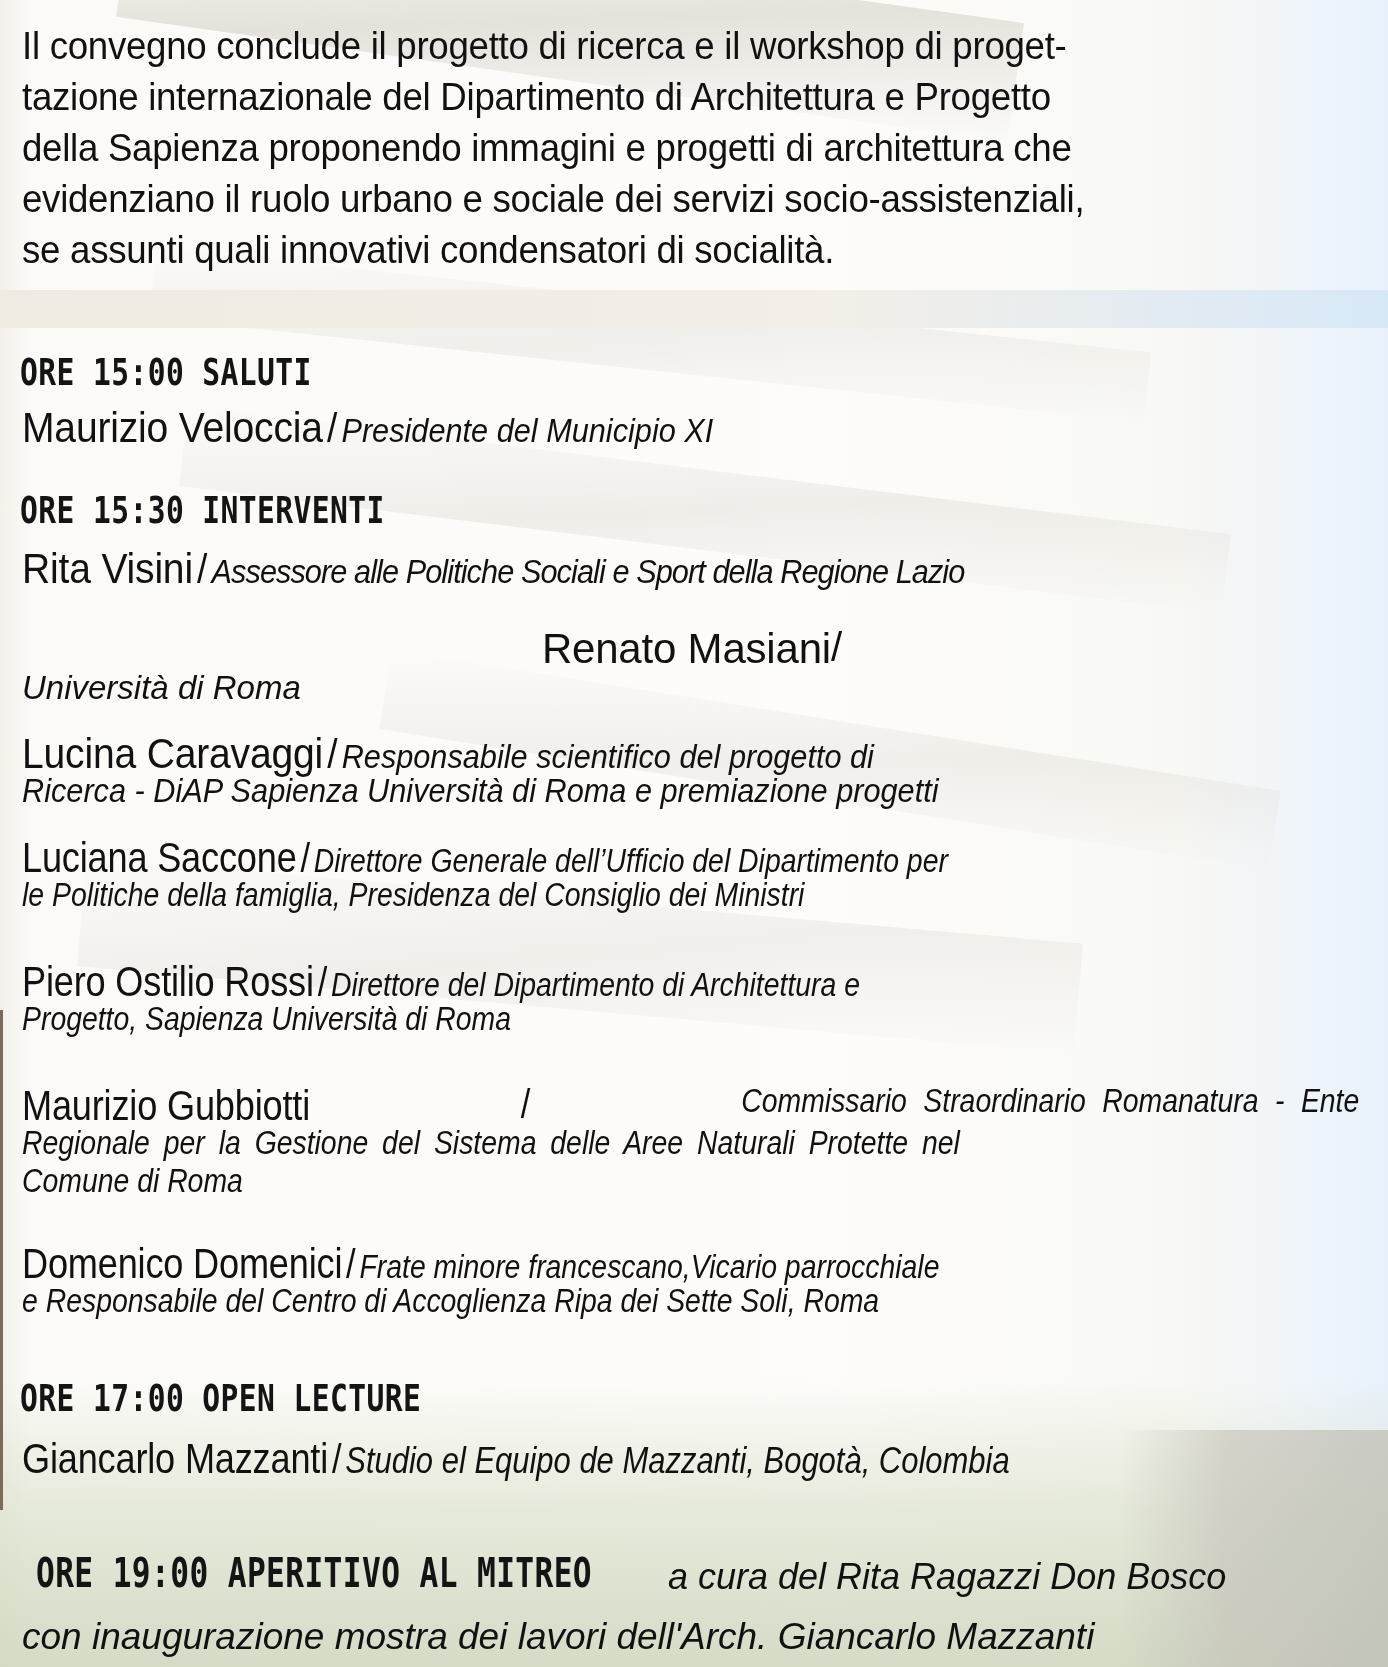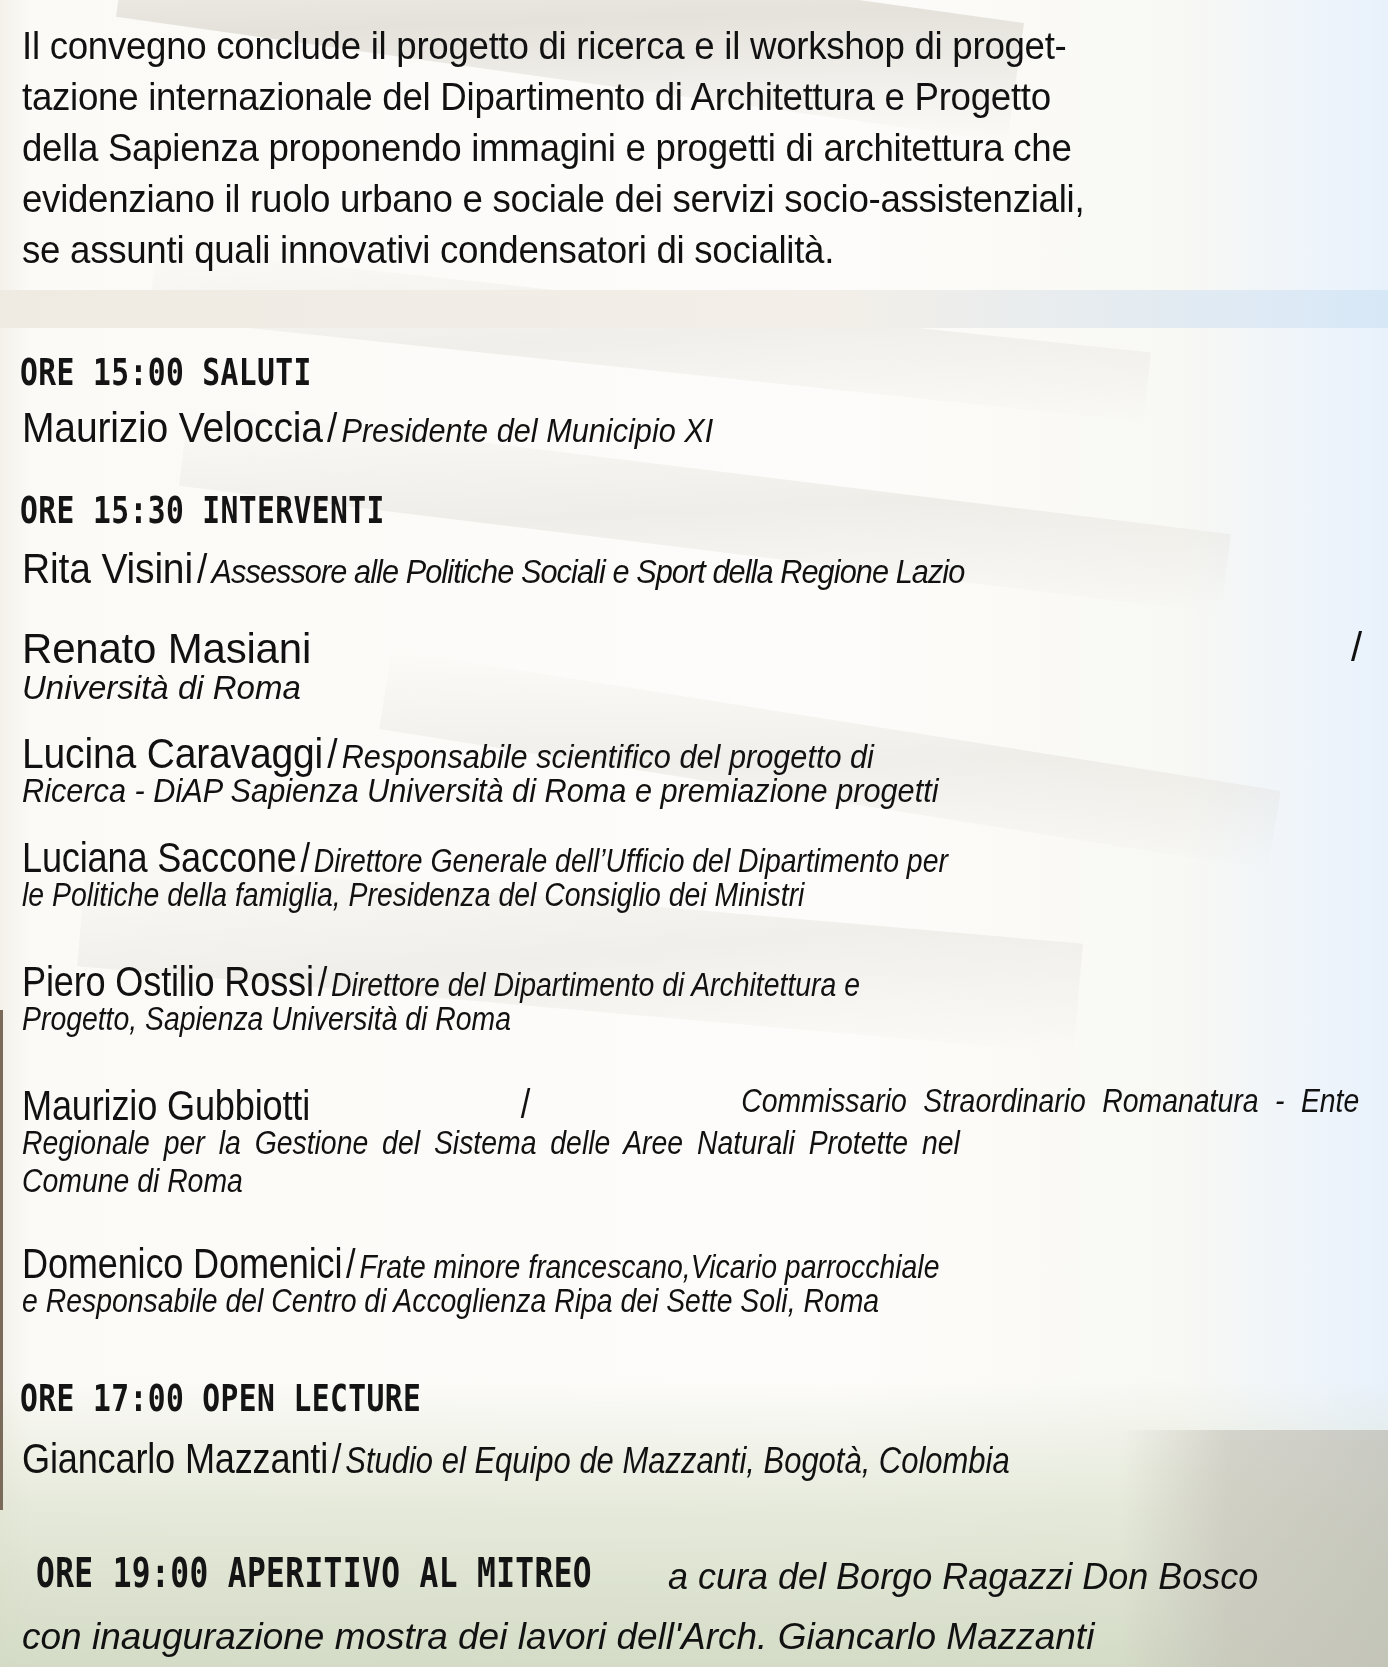--- a/index.html
+++ b/index.html
@@ -123,21 +123,21 @@
 
   <div class="entry" style="top:545px; transform:scaleX(0.93); transform-origin:left top;">
     <span class="line">
       <span class="name">Rita Visini</span>
       <span class="sep">/</span>
       <span class="role" style="letter-spacing:-1px;">Assessore alle Politiche Sociali e Sport della Regione Lazio</span>
     </span>
   </div>
 
   <div class="entry" style="top:625px;">
-    <span class="justify-line" style="width:1340px;">
+    <span class="justify-line" style="width:1340px;justify-content:center;">
       <span class="name">Renato Masiani</span>
       <span class="sep">/</span>
     </span>
     <span class="role-cont" style="margin-top:-4px;">Università di Roma</span>
   </div>
 
   <div class="entry narrow" style="top:730px;">
     <span class="line">
       <span class="name">Lucina Caravaggi</span>
       <span class="sep">/</span>
@@ -189,19 +189,19 @@
       <span class="name">Giancarlo Mazzanti</span>
       <span class="sep">/</span>
       <span class="role" style="font-size:36px;">Studio el Equipo de Mazzanti, Bogotà, Colombia</span>
     </span>
   </div>
 
   <div style="position:absolute; left:36px; top:1550px; white-space:nowrap;">
     <span class="heading" style="position:static; display:inline-block; font-size:40px; transform:scaleX(0.78);">ORE 19:00  APERITIVO AL MITREO</span>
   </div>
   <div style="position:absolute; left:668px; top:1556px; white-space:nowrap;">
-    <span class="role" style="font-size:36px;">a cura del Borgo Ragazzi Don Bosco</span>
+    <span class="role" style="font-size:36px;">a cura del Rita Ragazzi Don Bosco</span>
   </div>
   <div style="position:absolute; left:22px; top:1616px; white-space:nowrap;">
     <span class="role" style="font-size:37px;">con inaugurazione mostra dei lavori dell'Arch. Giancarlo Mazzanti</span>
   </div>
 
 </div>
 
 </body></html>

